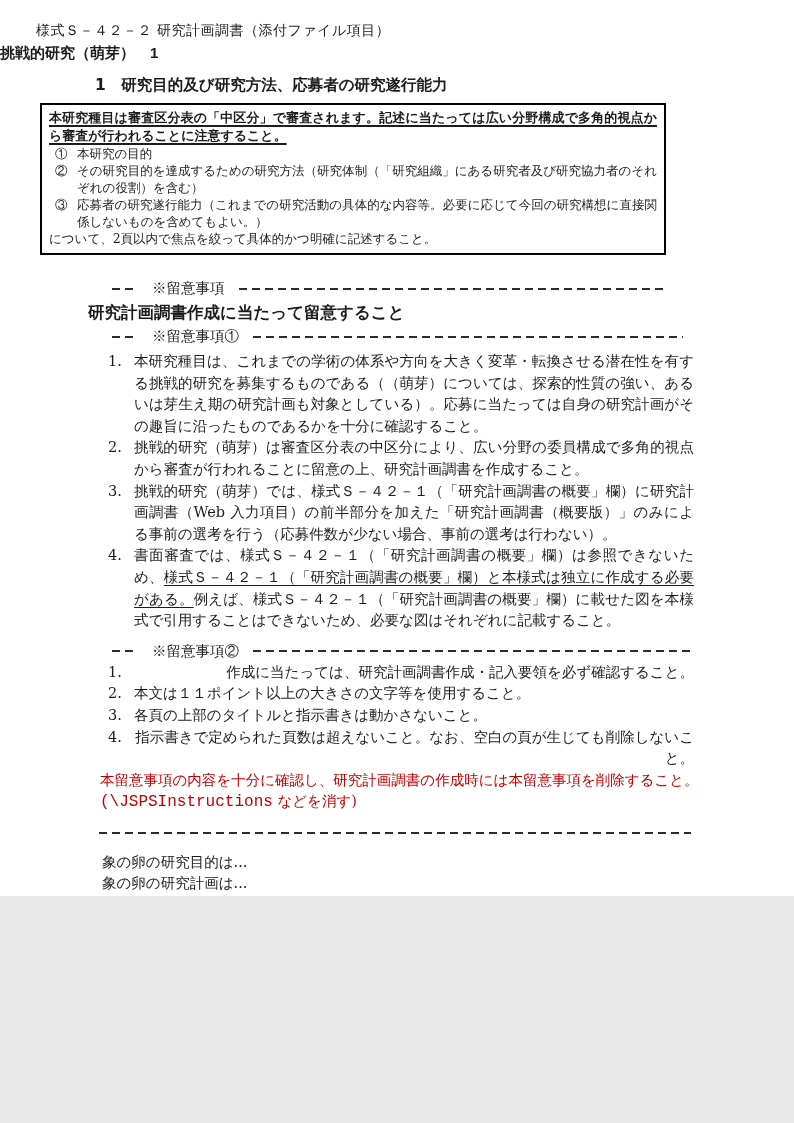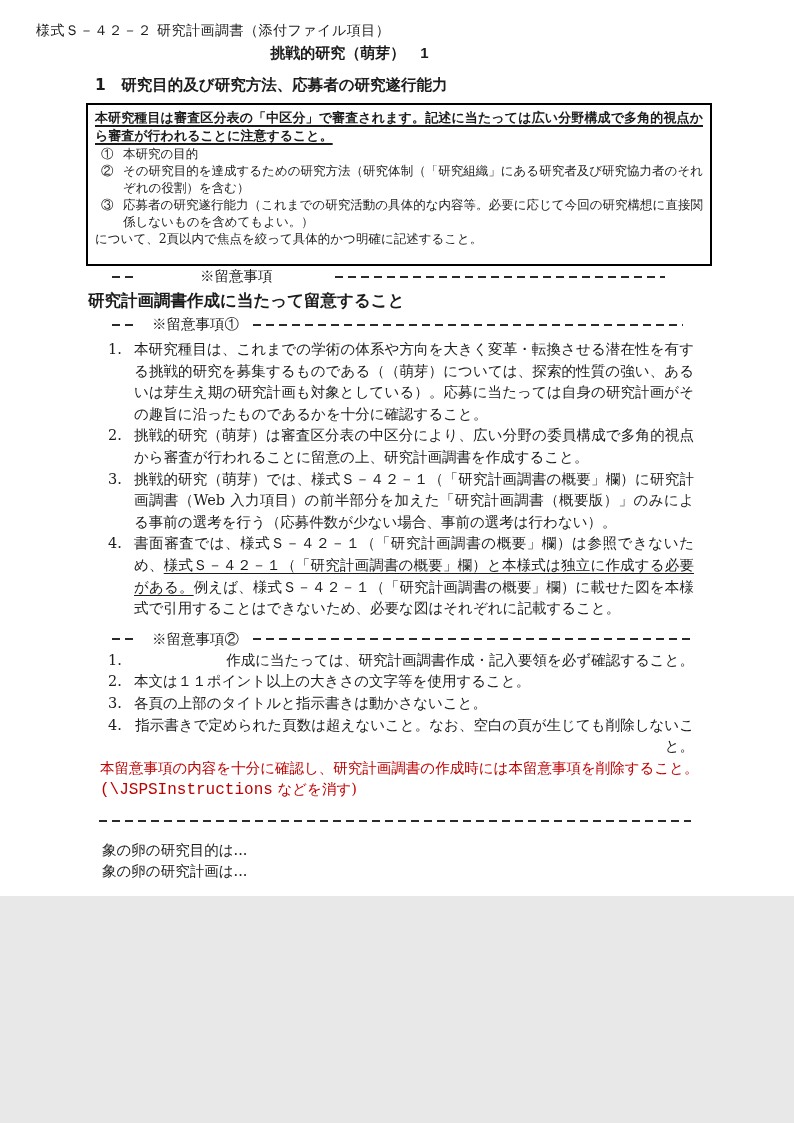--- a/index.html
+++ b/index.html
@@ -7,26 +7,26 @@
   .page{
     position:relative;
     width:794px;height:896px;
     margin:0 auto;
     background:#ffffff;
     font-family:"DejaVu Serif","Liberation Serif",serif;
     color:#1c1c1c;
     overflow:hidden;
   }
   .hdr-left{margin:22px 0 0 36px;font-size:14px;letter-spacing:.5px;}
-  .hdr-right{margin:4px 95px 0 0;text-align:center;
+  .hdr-right{margin:4px 95px 0 0;text-align:left;
     font-family:Liberation Sans, sans-serif;font-weight:bold;font-size:15px;}
   .sec-heading{margin:12px 0 0 95px;
     font-family:"DejaVu Sans","Liberation Sans",sans-serif;font-weight:bold;font-size:15.5px;}
 
-  .ibox{margin:7px 0 0 86px;width:608px;border:2px solid #000;padding:4px 7px 17px 7px;}
+  .ibox{margin:7px 0 0 40px;width:608px;border:2px solid #000;padding:4px 7px 6px 7px;}
   .ibox-lead{font-family:"DejaVu Sans","Liberation Sans",sans-serif;font-weight:bold;
     font-size:13px;line-height:18px;text-decoration:underline;text-underline-offset:3px;
     text-decoration-thickness:1.5px;text-align:justify;}
   .ibox-li{display:flex;font-size:12.5px;line-height:17px;margin-left:6px;}
   .ibox-li .num{width:22px;flex:none;}
   .ibox-li .txt{flex:1;text-align:justify;}
   .ibox-close{font-size:12.5px;line-height:17px;}
 
   .dashrow{display:flex;align-items:center;margin-left:112px;margin-top:0;height:21px;}
   .dash{height:2px;background:repeating-linear-gradient(90deg,#2b2b2b 0 8px,transparent 8px 13px);}
@@ -71,21 +71,21 @@
       <span class="num">②</span>
       <span class="txt">その研究目的を達成するための研究方法（研究体制（「研究組織」にある研究者及び研究協力者のそれぞれの役割）を含む）</span>
     </div>
     <div class="ibox-li">
       <span class="num">③</span>
       <span class="txt">応募者の研究遂行能力（これまでの研究活動の具体的な内容等。必要に応じて今回の研究構想に直接関係しないものを含めてもよい。）</span>
     </div>
     <div class="ibox-close">について、2頁以内で焦点を絞って具体的かつ明確に記述すること。</div>
   </div>
 
-  <div class="dashrow" style="margin-top:0;width:553px;gap:48px;">
+  <div class="dashrow" style="margin-top:23px;width:553px;">
     <span class="dash short"></span>
     <span class="dashlabel">※留意事項</span>
     <span class="dash long"></span>
   </div>
 
   <div class="notes-title">研究計画調書作成に当たって留意すること</div>
 
   <div class="dashrow" style="width:571px;">
     <span class="dash short"></span>
     <span class="dashlabel">※留意事項①</span>

